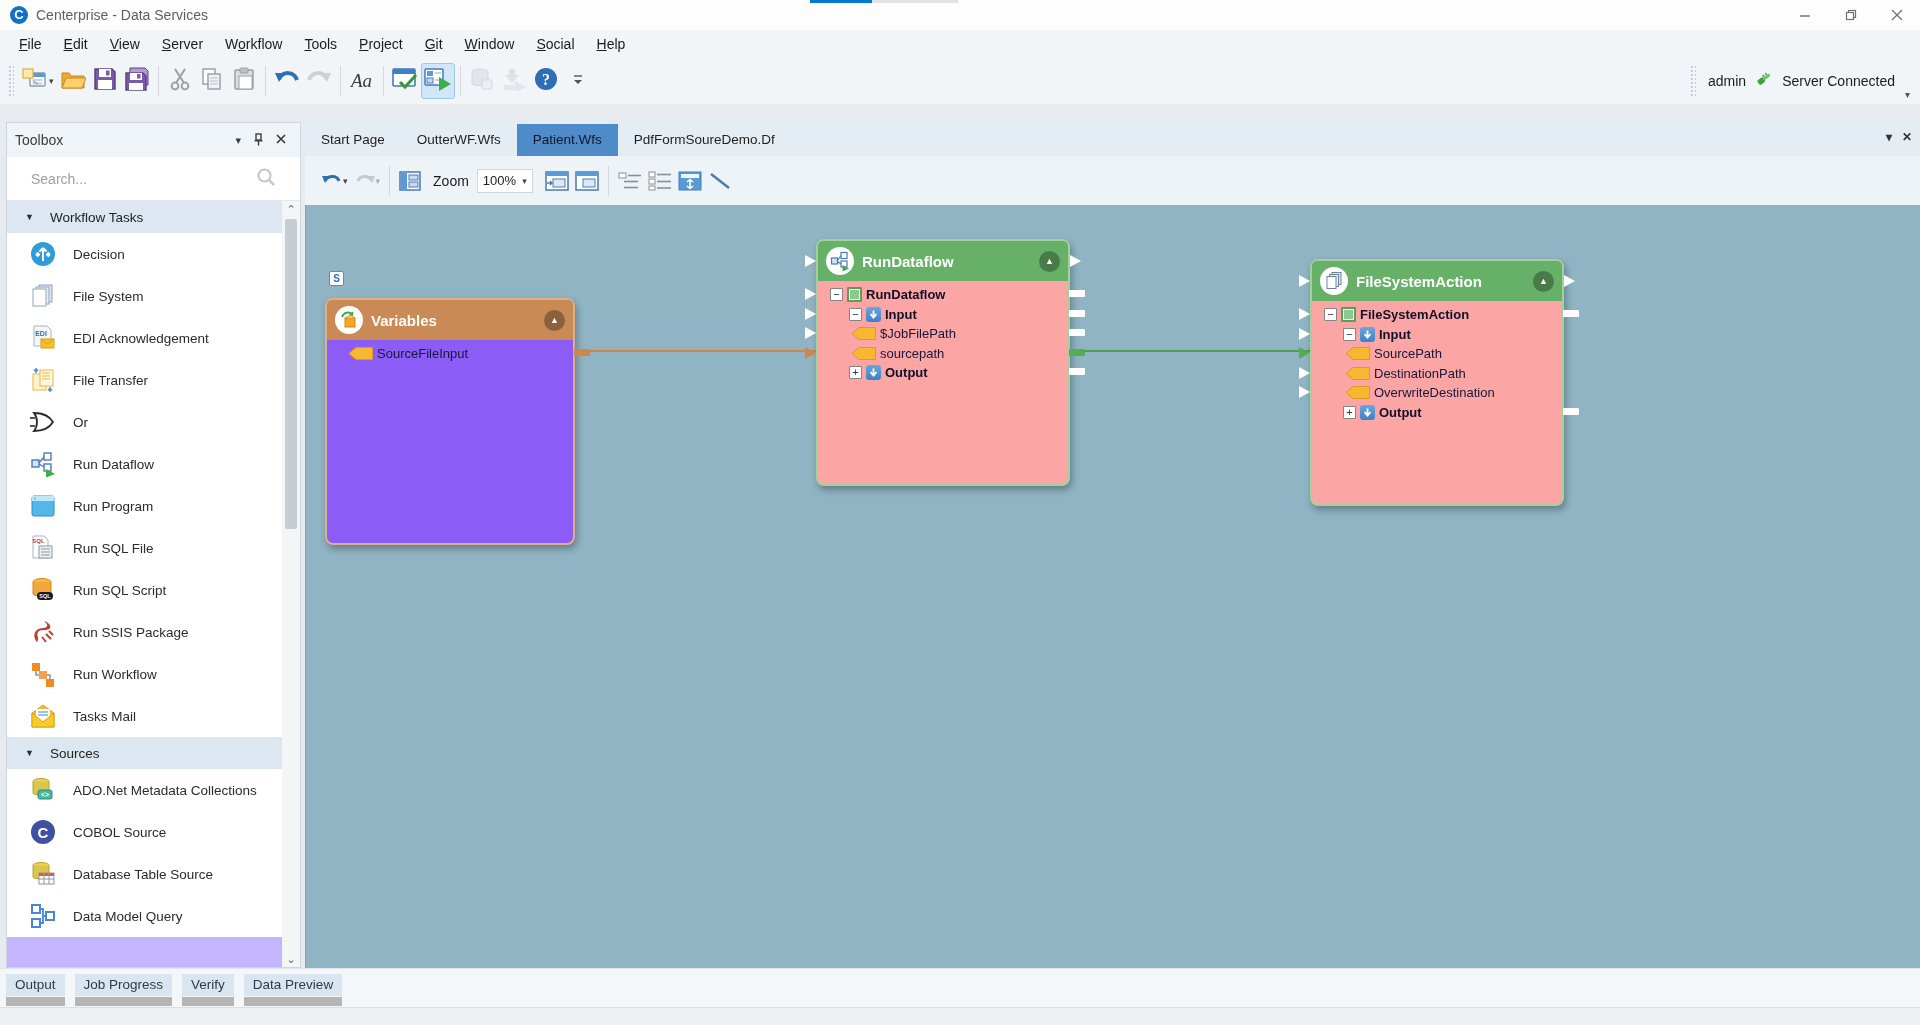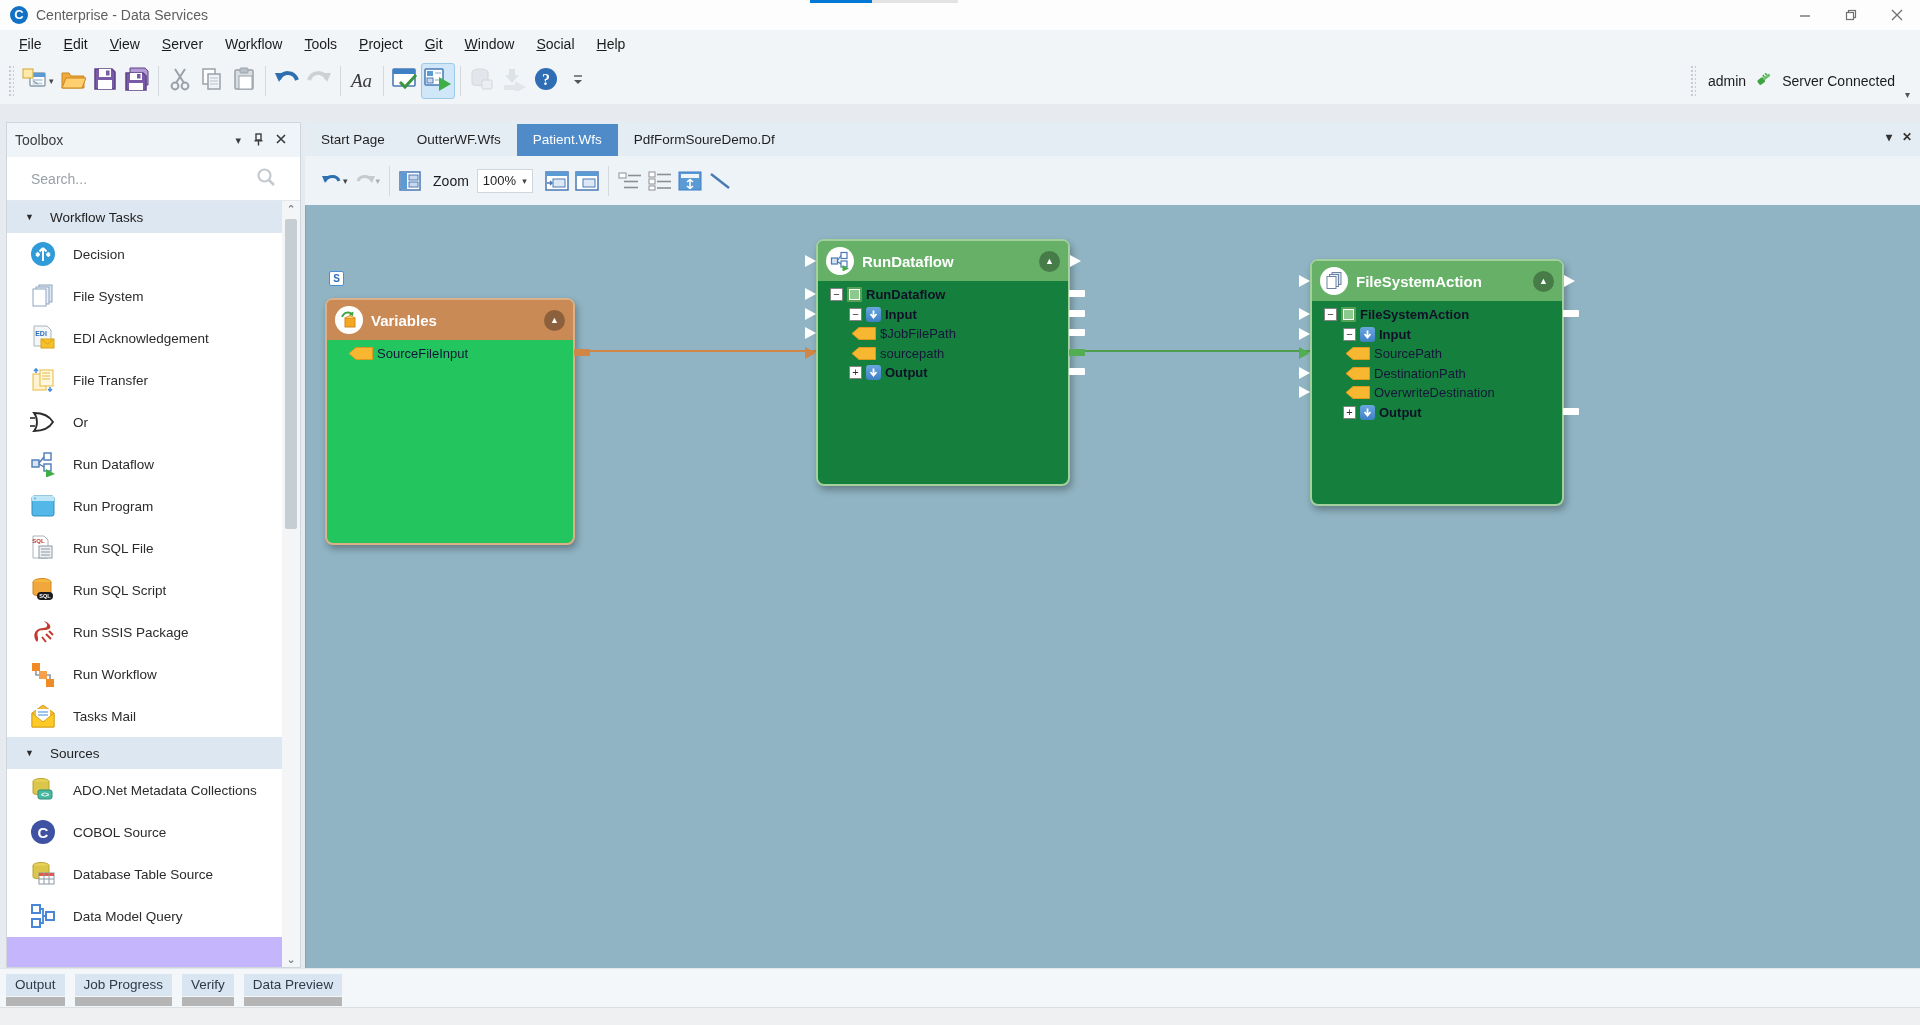--- a/index.html
+++ b/index.html
@@ -57,38 +57,38 @@
   .section-caret { font-size:9px; color:#2b2b2b; margin-right:16px; }
   .section-label { font-size:13.5px; color:#222; }
   .tool-item { height:42px; display:flex; align-items:center; padding-left:22px; margin-right:18px; background:#fff; }
   .tool-icon { width:28px; height:28px; display:flex; align-items:center; justify-content:center; margin-right:16px; }
   .tool-label { font-size:13.5px; color:#2b2b2b; }
 
   
   .docarea { flex:1; display:flex; flex-direction:column; margin-left:4px; }
   .tabstrip { height:34px; background:#e4ecf4; display:flex; align-items:flex-end; position:relative; }
   .doc-tab { padding:8px 16px 9px; font-size:13.5px; color:#1f1f1f; }
-  .doc-tab.active { background:#4e8bc8; color:#ffffff; }
+  .doc-tab.active { background:#4e8bc8; color:#0f172a; }
   .tabstrip-right { position:absolute; right:8px; top:8px; display:flex; gap:10px; color:#333; font-size:12px; font-weight:bold; }
   .canvas-toolbar { height:49px; background:#eef3f8; display:flex; align-items:center; padding-left:14px; gap:2px; }
   .cbtn { height:32px; min-width:26px; display:flex; align-items:center; justify-content:center; border-radius:3px; padding:0 2px; }
   .cbtn.disabled { opacity:.4; }
   .zoom-label { font-size:14px; color:#1b1b1b; margin:0 6px 0 8px; }
   .zoom-select { width:56px; height:24px; background:#fff; border:1px solid #cfd6dc; display:flex; align-items:center; justify-content:space-between; padding:0 5px; font-size:13px; color:#222; }
   .zoom-dd { font-size:9px; color:#444; }
 
   
   .canvas { flex:1; background:#90b4c3; position:relative; border-left:1px solid #7fa6b6; }
   .s-badge { position:absolute; width:15px; height:15px; background:#fff; border:1px solid #4a90d9; border-radius:2px;
     color:#2f6db5; font-size:10px; font-weight:bold; text-align:center; line-height:13px; }
   .conn { position:absolute; height:2px; }
 
   .node { position:absolute; border-radius:8px; box-shadow:2px 4px 7px rgba(0,0,0,.30); }
-  .node.theme-green  { border:2px solid #a2d19e; background:#15803d; }
-  .node.theme-orange { border:2px solid #ddb088; background:#22c55e; }
+  .node.theme-green  { border:2px solid #a2d19e; background:#fca5a5; }
+  .node.theme-orange { border:2px solid #ddb088; background:#8b5cf6; }
   .node-header { height:40px; border-radius:5px 5px 0 0; display:flex; align-items:center; position:relative; padding:0 8px; }
   .theme-green  .node-header { background:#66b167; }
   .theme-orange .node-header { background:#c98a56; }
   .node-emblem { width:28px; height:28px; background:#fff; border-radius:50%; display:flex; align-items:center; justify-content:center; margin-right:8px; }
   .node-title { color:#fff; font-weight:bold; font-size:15px; flex:1; }
   .collapse-btn { width:21px; height:21px; border-radius:50%; background:rgba(0,0,0,.30); color:#fff; font-size:9px;
     display:flex; align-items:center; justify-content:center; }
   .node-body { position:relative; }
   .tree-row { position:absolute; height:19px; display:flex; align-items:center; gap:4px; }
   .tree-label { font-size:13px; color:#16163a; white-space:nowrap; }

